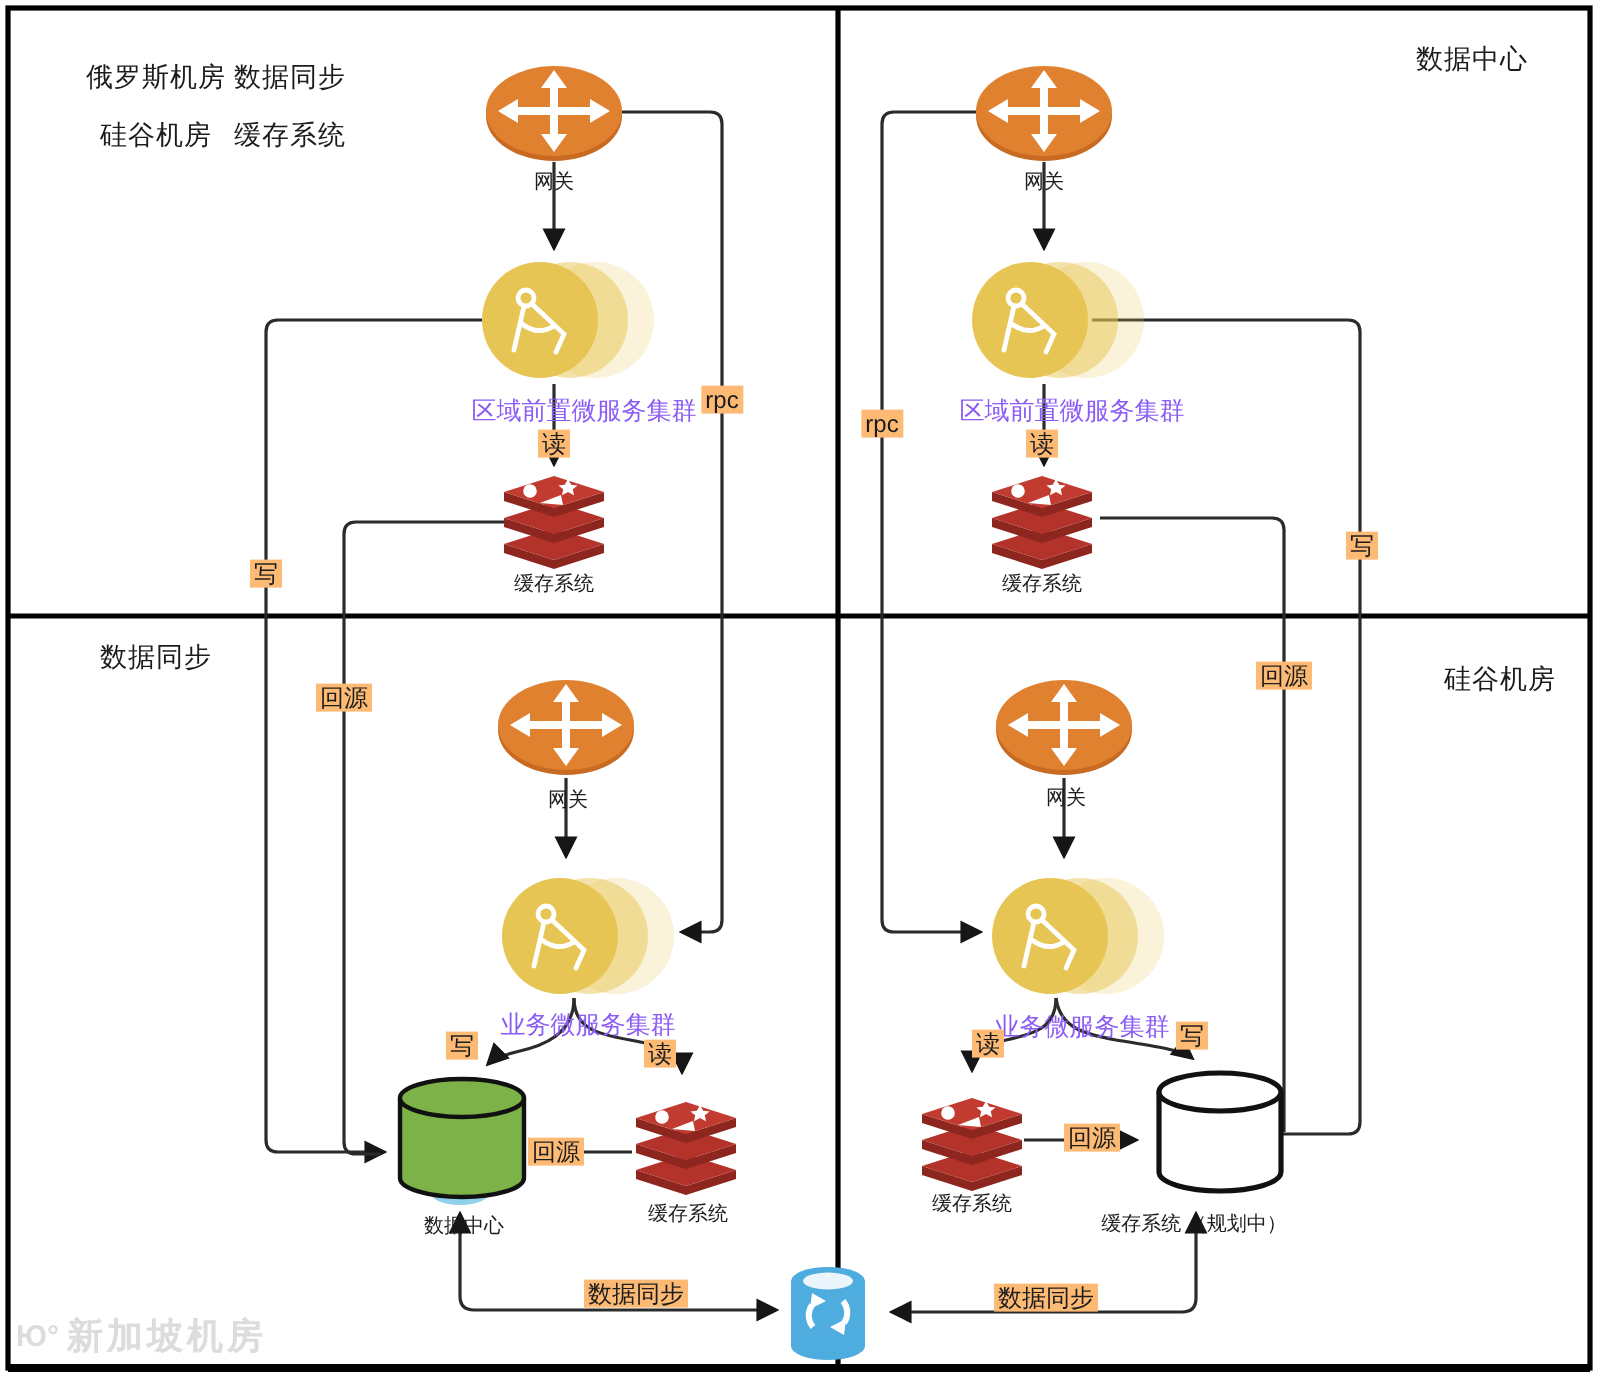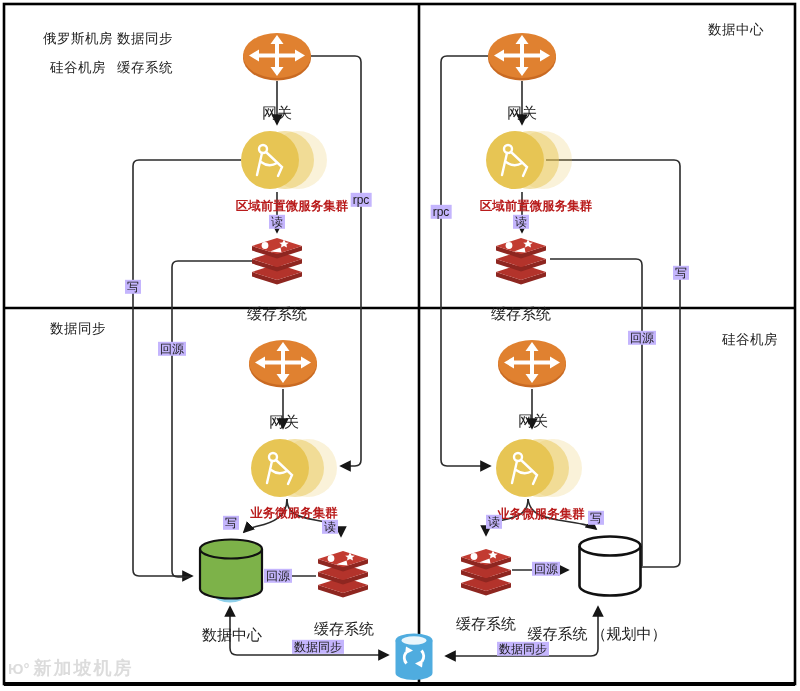--- a/index.html
+++ b/index.html
@@ -5,23 +5,23 @@
   html,body{margin:0;padding:0;background:#fff;}
   #canvas{
     position:relative;width:800px;height:691px;background:#fff;overflow:hidden;
     font-family:"Liberation Sans","DejaVu Sans",sans-serif;color:#1c1c1c;
   }
   .abs{position:absolute;}
   svg.layer{position:absolute;left:0;top:0;}
   .lbl{position:absolute;transform:translate(-50%,-50%);white-space:nowrap;
        font-size:13px;line-height:1.2;color:#1c1c1c;}
   .region{font-size:13.5px;font-weight:500;letter-spacing:.5px;}
-  .node-lbl{font-size:15px;font-weight:500;margin-top:21px;}
-  .cluster-lbl{font-size:12.5px;font-weight:700;color:#b91c1c;}
-  .edge-lbl{font-size:12px;background:#c4b5fd;padding:0 2px;}
+  .node-lbl{font-size:10px;font-weight:500;}
+  .cluster-lbl{font-size:12.5px;font-weight:400;color:#8b5cf6;}
+  .edge-lbl{font-size:12px;background:#fdba74;padding:0 2px;}
   .watermark{position:absolute;left:8px;top:656px;color:#dcdcdc;font-size:18px;
        font-weight:bold;letter-spacing:2px;display:flex;align-items:center;gap:4px;}
   .watermark .wm-logo{font-size:15px;letter-spacing:0;font-weight:bold;}
 </style>
 </head>
 <body>
 
 <div id="canvas">
 
   <svg class="layer" width="800" height="691" viewBox="0 0 800 691">

